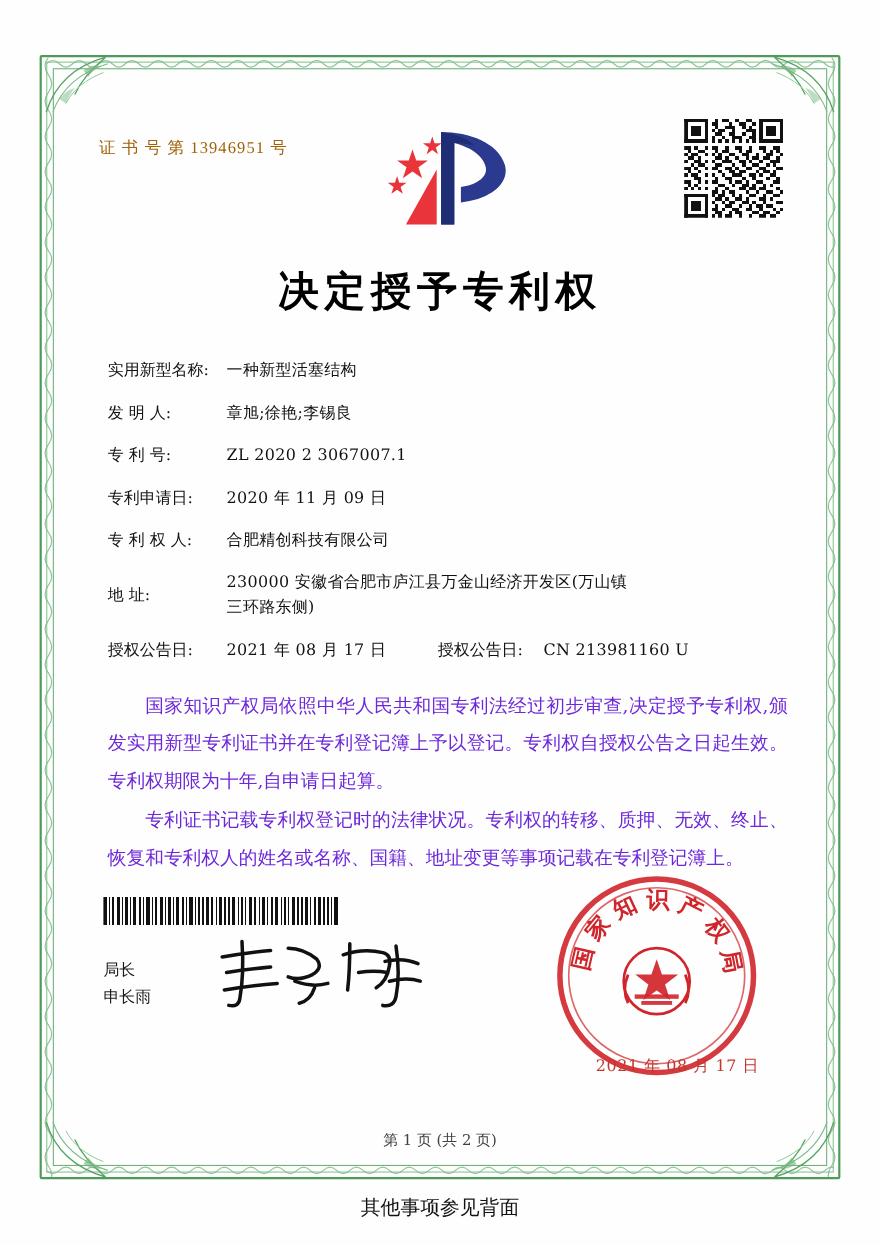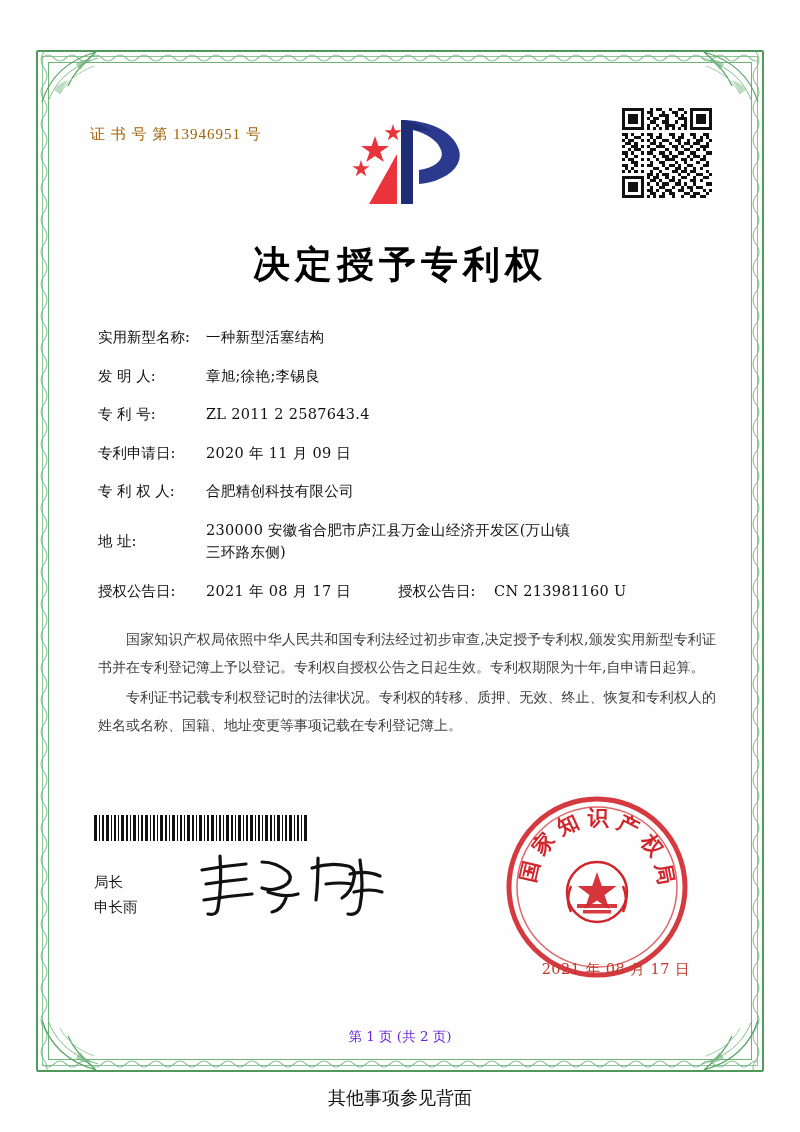--- a/index.html
+++ b/index.html
@@ -141,25 +141,25 @@
   .frow-pair { display:flex; align-items:flex-start; margin-bottom: 22px; margin-top: 17px; }
   .pair-left { display:flex; flex: 0 0 300px; }
   .pair-right { display:flex; flex: 1; }
   .pair-right .flabel { width: 96px; flex: 0 0 96px; }
 
   .para {
     position: absolute;
     left: 28px;
     right: 14px;
     top: 545px;
-    font-size: 14px;
+    font-size: 17px;
     line-height: 2.0;
     text-align: justify;
     font-family: "DejaVu Serif", serif;
-    color: #404040;
+    color: #6d28d9;
   }
   .para p { margin: 0 0 2px 0; text-indent: 2em; }
 
   .barcode {
     position: absolute;
     left: 24px;
     top: 735px;
     width: 215px;
     height: 26px;
   }
@@ -197,21 +197,21 @@
     letter-spacing: .5px;
   }
 
   .page-num {
     position: absolute;
     left: 0; right: 0;
     bottom: 6px;
     text-align: center;
     font-size: 13.5px;
     font-family: "DejaVu Serif", serif;
-    color: #6d28d9;
+    color: #404040;
   }
   .footnote {
     position: absolute;
     left: 0; right: 0;
     bottom: 22px;
     text-align: center;
     font-size: 18px;
     font-family: "DejaVu Serif", serif;
     color: #111;
   }
@@ -535,21 +535,21 @@
       <div class="frow">
         <div class="flabel">实用新型名称:</div>
         <div class="fval">一种新型活塞结构</div>
       </div>
       <div class="frow">
         <div class="flabel">发  明  人:</div>
         <div class="fval">章旭;徐艳;李锡良</div>
       </div>
       <div class="frow">
         <div class="flabel">专  利  号:</div>
-        <div class="fval">ZL 2011 2 2587643.4</div>
+        <div class="fval">ZL 2020 2 3067007.1</div>
       </div>
       <div class="frow">
         <div class="flabel">专利申请日:</div>
         <div class="fval">2020 年 11 月 09 日</div>
       </div>
       <div class="frow">
         <div class="flabel">专 利 权 人:</div>
         <div class="fval">合肥精创科技有限公司</div>
       </div>
       <div class="frow">

